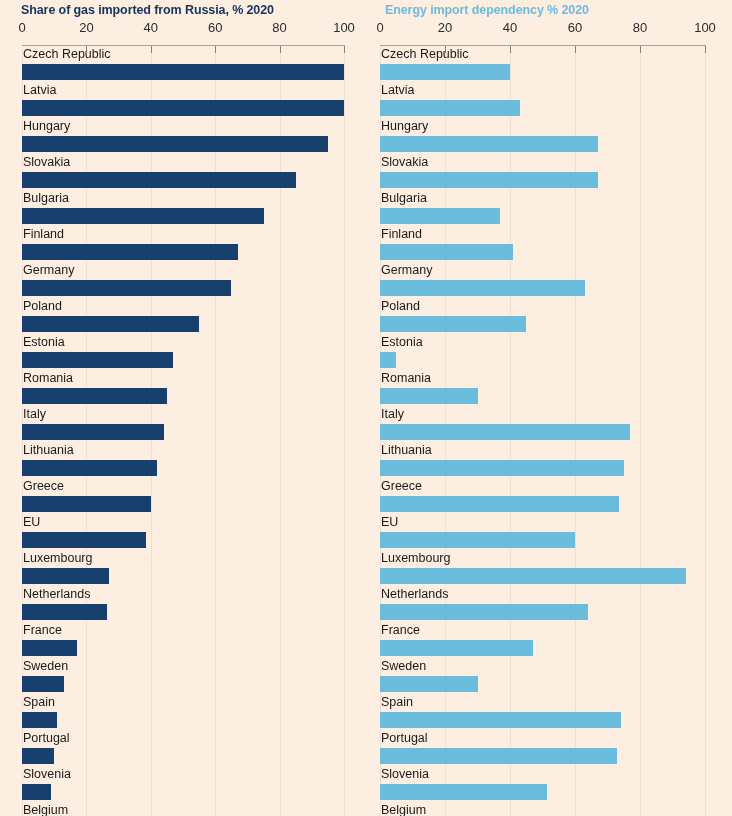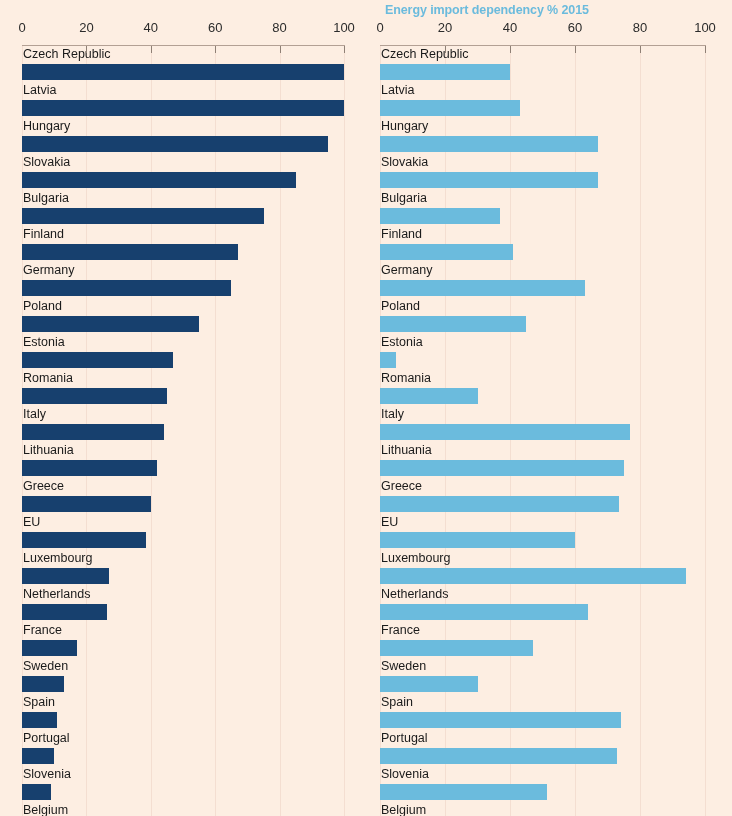--- a/index.html
+++ b/index.html
@@ -110,20 +110,21 @@
   }
   .panel-left .bar { background: #17406e; }
   .panel-right .bar { background: #6bbbdd; }
 </style>
 </head>
 <body>
 
 <div class="charts">
 
   <div class="panel panel-left">
+    <div class="panel-title">Share of gas imported from Russia, % 2020</div>
     <div class="axis-labels">
         <div class="axis-label" style="left: 22px;">0</div>
         <div class="axis-label" style="left: 86.4px;">20</div>
         <div class="axis-label" style="left: 150.8px;">40</div>
         <div class="axis-label" style="left: 215.2px;">60</div>
         <div class="axis-label" style="left: 279.6px;">80</div>
         <div class="axis-label" style="left: 344px;">100</div>
       </div>
     <div class="axis-line" style="left: 22px; width: 323px;"></div>
     <div class="gridlines">
@@ -224,21 +225,21 @@
         </div>
       </div>
   <div class="tick" style="left: 86.4px;"></div>
       <div class="tick" style="left: 150.8px;"></div>
       <div class="tick" style="left: 215.2px;"></div>
       <div class="tick" style="left: 279.6px;"></div>
       <div class="tick" style="left: 344px;"></div>
     </div>
 
   <div class="panel panel-right">
-    <div class="panel-title">Energy import dependency % 2015</div>
+    <div class="panel-title">Energy import dependency % 2020</div>
     <div class="axis-labels">
         <div class="axis-label" style="left: 14px;">0</div>
         <div class="axis-label" style="left: 79px;">20</div>
         <div class="axis-label" style="left: 144px;">40</div>
         <div class="axis-label" style="left: 209px;">60</div>
         <div class="axis-label" style="left: 274px;">80</div>
         <div class="axis-label" style="left: 339px;">100</div>
       </div>
     <div class="axis-line" style="left: 14px; width: 326px;"></div>
     <div class="gridlines">

